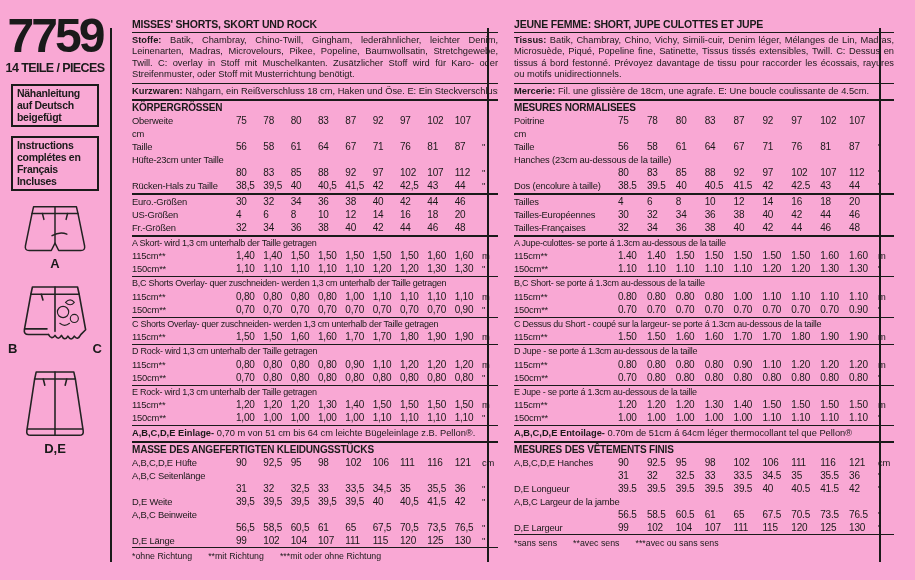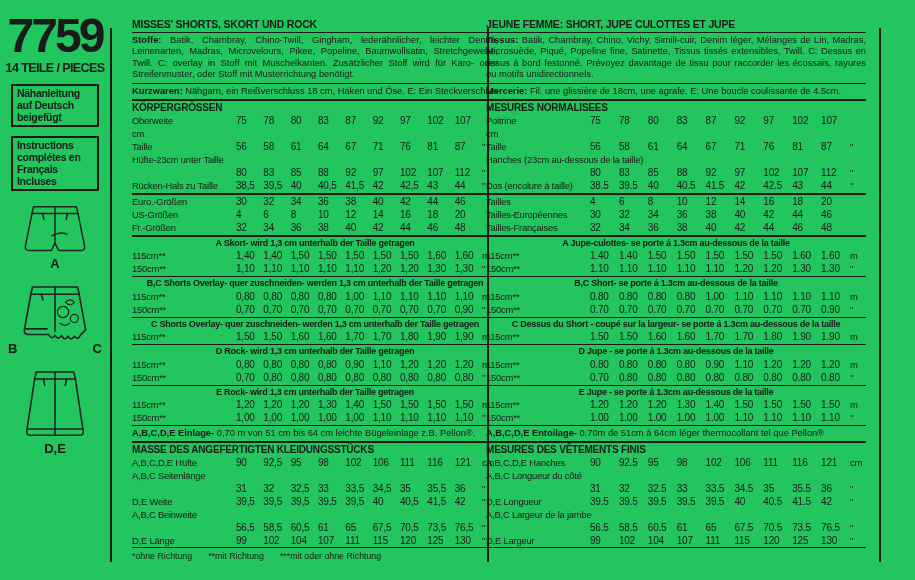--- a/index.html
+++ b/index.html
@@ -1,49 +1,49 @@
 <!DOCTYPE html>
 <html><head>
 <meta charset="utf-8">
 <style>
   html,body{margin:0;padding:0;background:#e9e8e4;}
-  .page{position:relative;width:915px;height:580px;background:#22c55e;color:#1a1a1a;
+  .page{position:relative;width:915px;height:580px;background:#f9a8d4;color:#1a1a1a;
         font-family:"Liberation Sans",sans-serif;overflow:hidden;}
   .vrule{position:absolute;top:28px;bottom:18px;width:2px;background:#1a1a1a;}
   #vr1{left:110px}#vr2{left:487px}#vr3{left:879px}
 
   
   .sidebar{position:absolute;left:0;top:12px;width:110px;text-align:center;}
   .pattern-number{font-size:48px;font-weight:bold;letter-spacing:-3px;line-height:1.0;}
   .pieces{font-size:12.5px;font-weight:bold;letter-spacing:-0.6px;margin-top:1px;}
   .note-box{border:2px solid #1a1a1a;margin:9px auto 0;width:76px;padding:2px 4px;
             font-weight:bold;font-size:10.5px;line-height:1.12;text-align:left;letter-spacing:-0.3px;}
   .sketch{margin-top:12px;}
   .sketch svg{display:block;margin:0 auto;}
   .sk-label{font-size:13px;font-weight:bold;margin-top:1px;}
   .sk-label-row{display:flex;justify-content:space-between;padding:0 8px;font-size:13px;font-weight:bold;}
 
   
   .col{position:absolute;top:18px;}
   #col-de{left:132px;width:366px;}
-  #col-fr{left:486px;width:380px;}
+  #col-fr{left:514px;width:380px;}
   .col-title{font-weight:bold;font-size:10.5px;letter-spacing:-0.2px;white-space:nowrap;
              padding-bottom:2px;border-bottom:1.8px solid #1a1a1a;}
   .para{font-size:9.3px;line-height:11.4px;text-align:justify;padding:2px 0;border-bottom:1.6px solid #1a1a1a;}
   .lead{font-weight:bold;}
   .oneline{font-size:9.3px;line-height:12px;padding:1px 0 2px;border-bottom:2.2px solid #1a1a1a;white-space:nowrap;overflow:hidden;}
   .tbl-header{font-weight:bold;font-size:10px;letter-spacing:-0.2px;line-height:12px;margin-top:1px;white-space:nowrap;}
   .trow{display:grid;grid-template-columns:104px 1fr 16px;font-size:10px;line-height:13px;letter-spacing:-0.2px;}
   .tlabel{font-weight:normal;font-size:9.4px;white-space:nowrap;}
   .tvals{display:grid;grid-template-columns:repeat(9,1fr);}
   .tvals span{white-space:nowrap;}
   .tunit{white-space:nowrap;font-size:9.4px;}
   .block{border-bottom:2.2px solid #1a1a1a;padding-bottom:1px;}
   .sec{border-bottom:1.8px solid #1a1a1a;padding:1px 0;}
-  .sec-heading{font-weight:bold;font-size:9px;letter-spacing:-0.25px;line-height:11.5px;white-space:nowrap;overflow:hidden;text-align:center;}
+  .sec-heading{font-weight:normal;font-size:9px;letter-spacing:-0.25px;line-height:11.5px;white-space:nowrap;overflow:hidden;}
   .finished{border-bottom:1.6px solid #1a1a1a;padding-bottom:0;}
   .footnote{display:flex;gap:16px;font-size:8.8px;padding-top:3px;white-space:nowrap;}
 </style>
 </head>
 <body>
 
 <div class="page">
   <div class="vrule" id="vr1"></div>
   <div class="vrule" id="vr2"></div>
   <div class="vrule" id="vr3"></div>
@@ -769,25 +769,20 @@
             <span>98</span>
             <span>102</span>
             <span>106</span>
             <span>111</span>
             <span>116</span>
             <span>121</span>
           </span>
           <span class="tunit">cm</span>
         </div>
       <div class="trow">
-          <span class="tlabel">A,B,C Longueur du côté</span>
-          <span class="tvals"></span>
-          <span class="tunit"></span>
-        </div>
-      <div class="trow">
           <span class="tlabel"></span>
           <span class="tvals">
             <span>31</span>
             <span>32</span>
             <span>32.5</span>
             <span>33</span>
             <span>33.5</span>
             <span>34.5</span>
             <span>35</span>
             <span>35.5</span>
@@ -840,14 +835,19 @@
             <span>111</span>
             <span>115</span>
             <span>120</span>
             <span>125</span>
             <span>130</span>
           </span>
           <span class="tunit">"</span>
         </div>
     </div>
 
+    <div class="footnote">
+        <span>*sans sens</span>
+        <span>**avec sens</span>
+        <span>***avec ou sans sens</span>
+      </div>
   </div>
 </div>
 
 </body></html>

